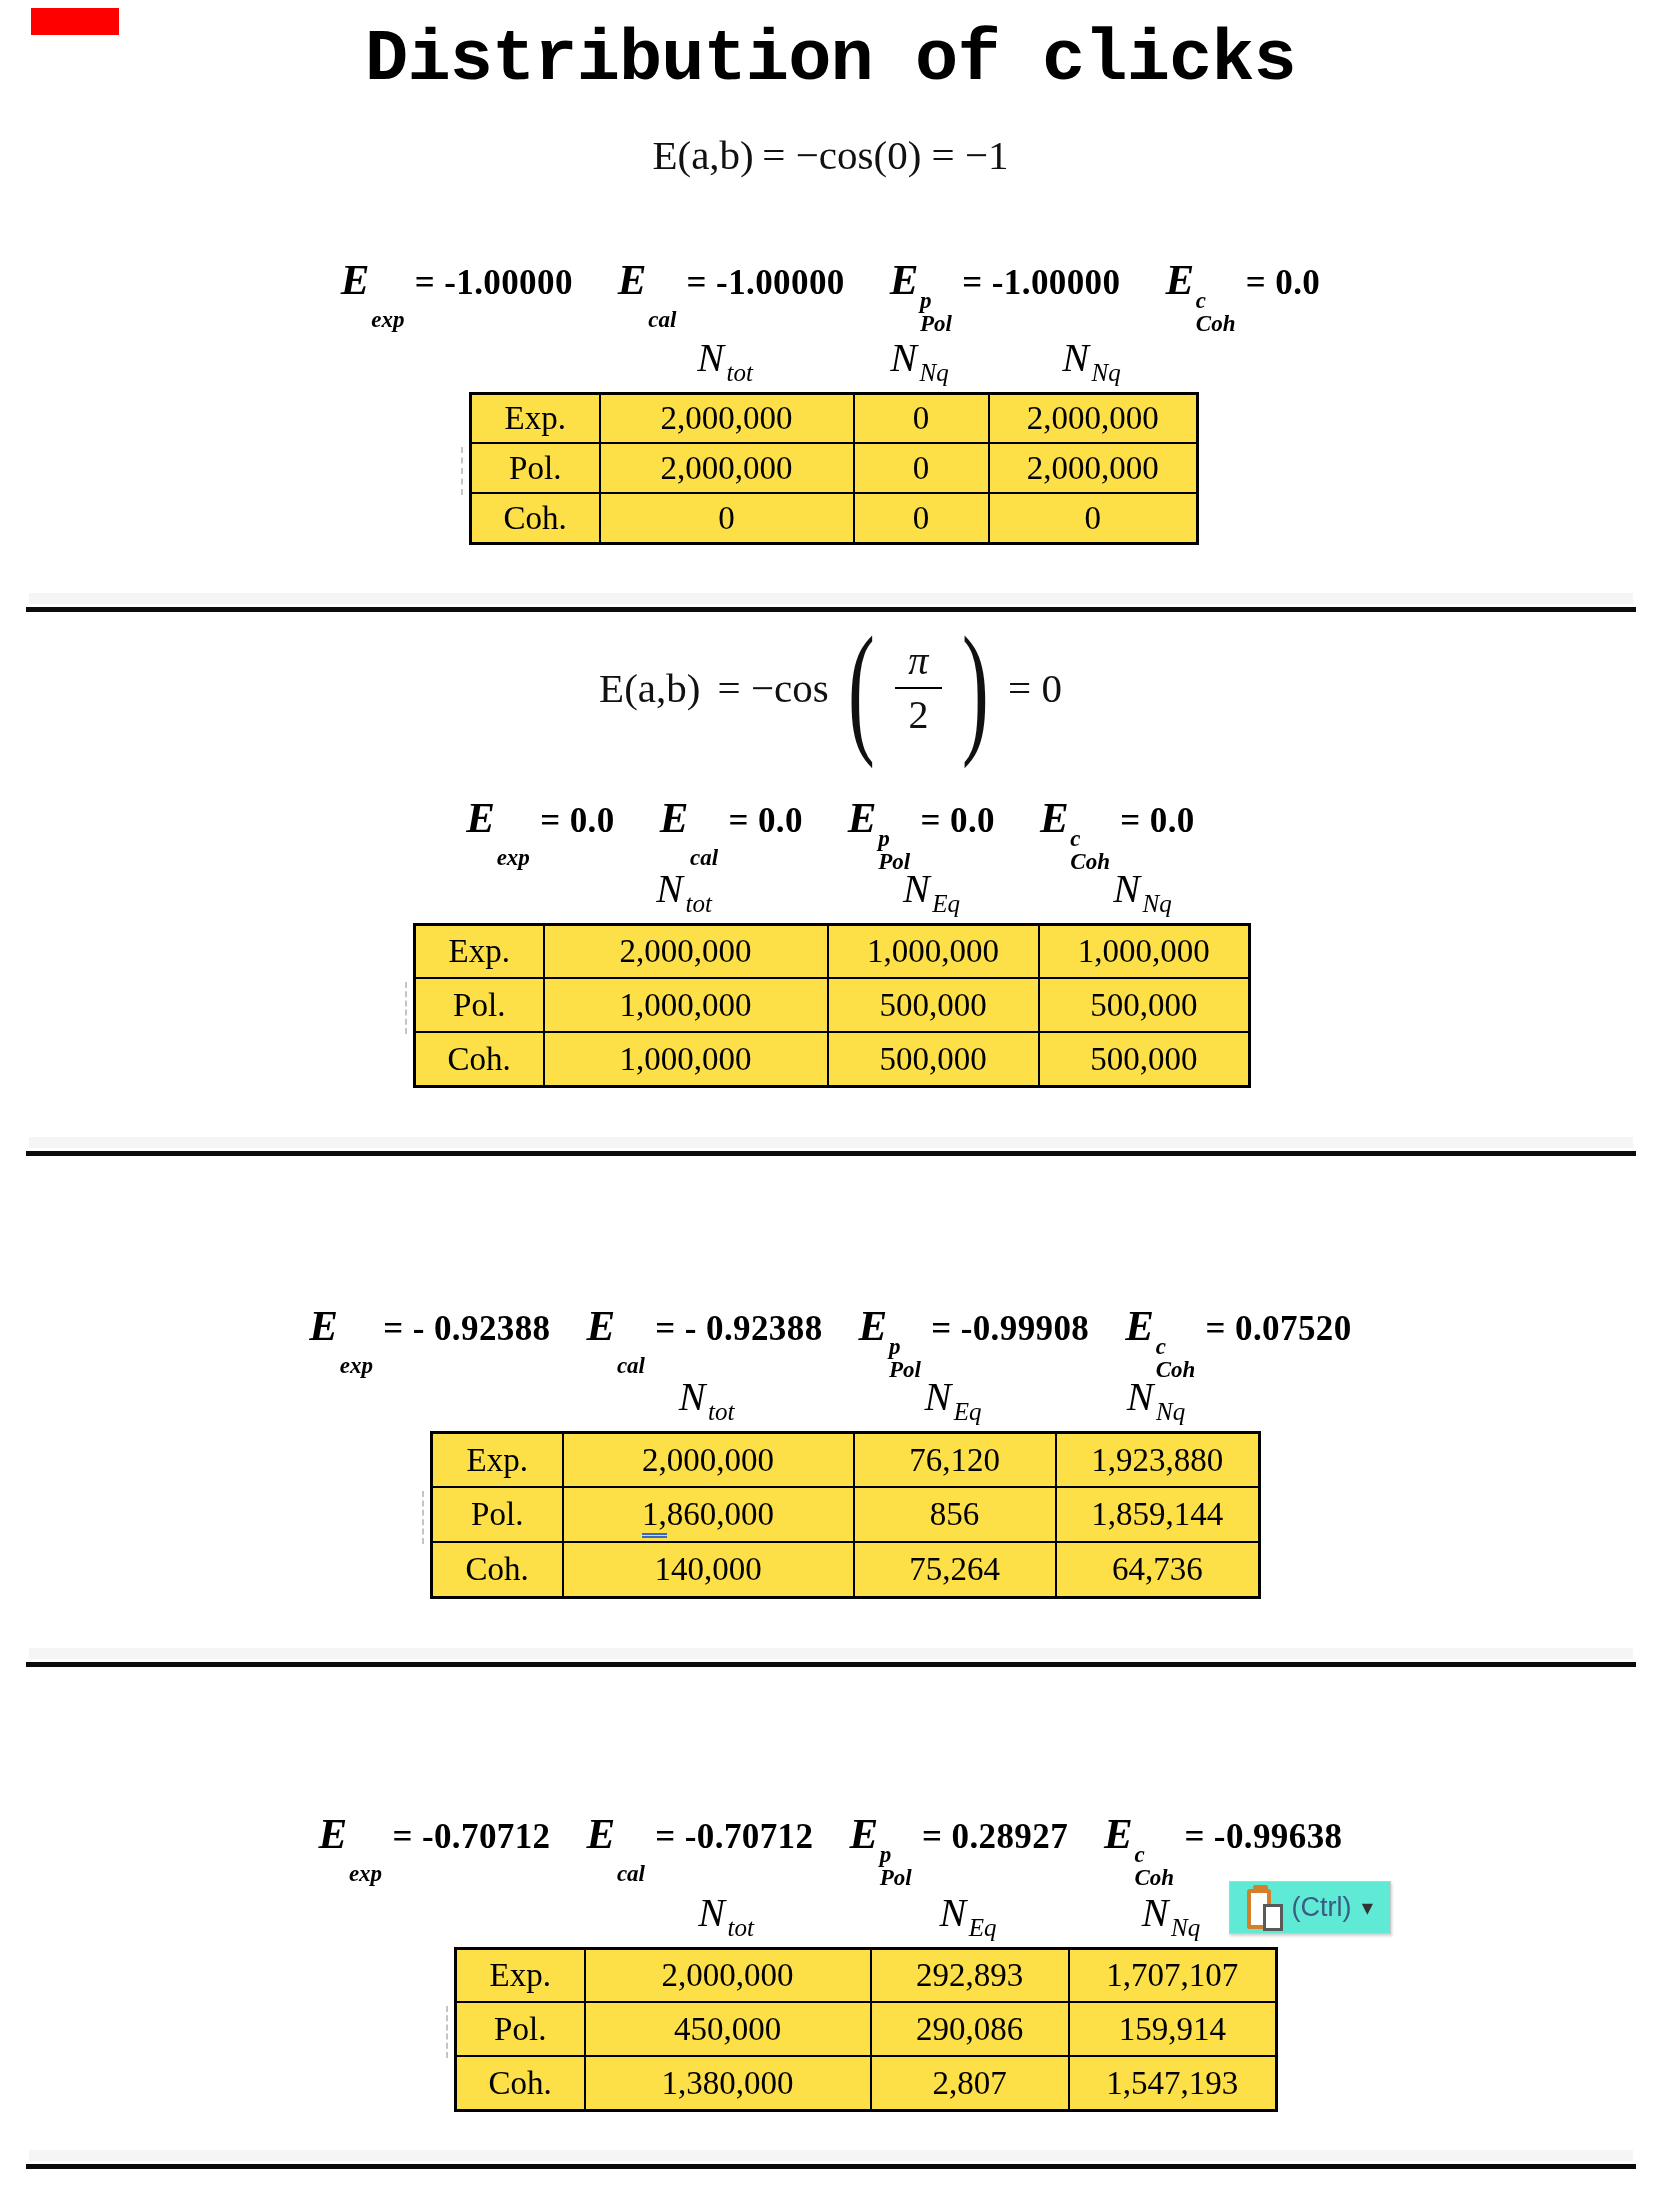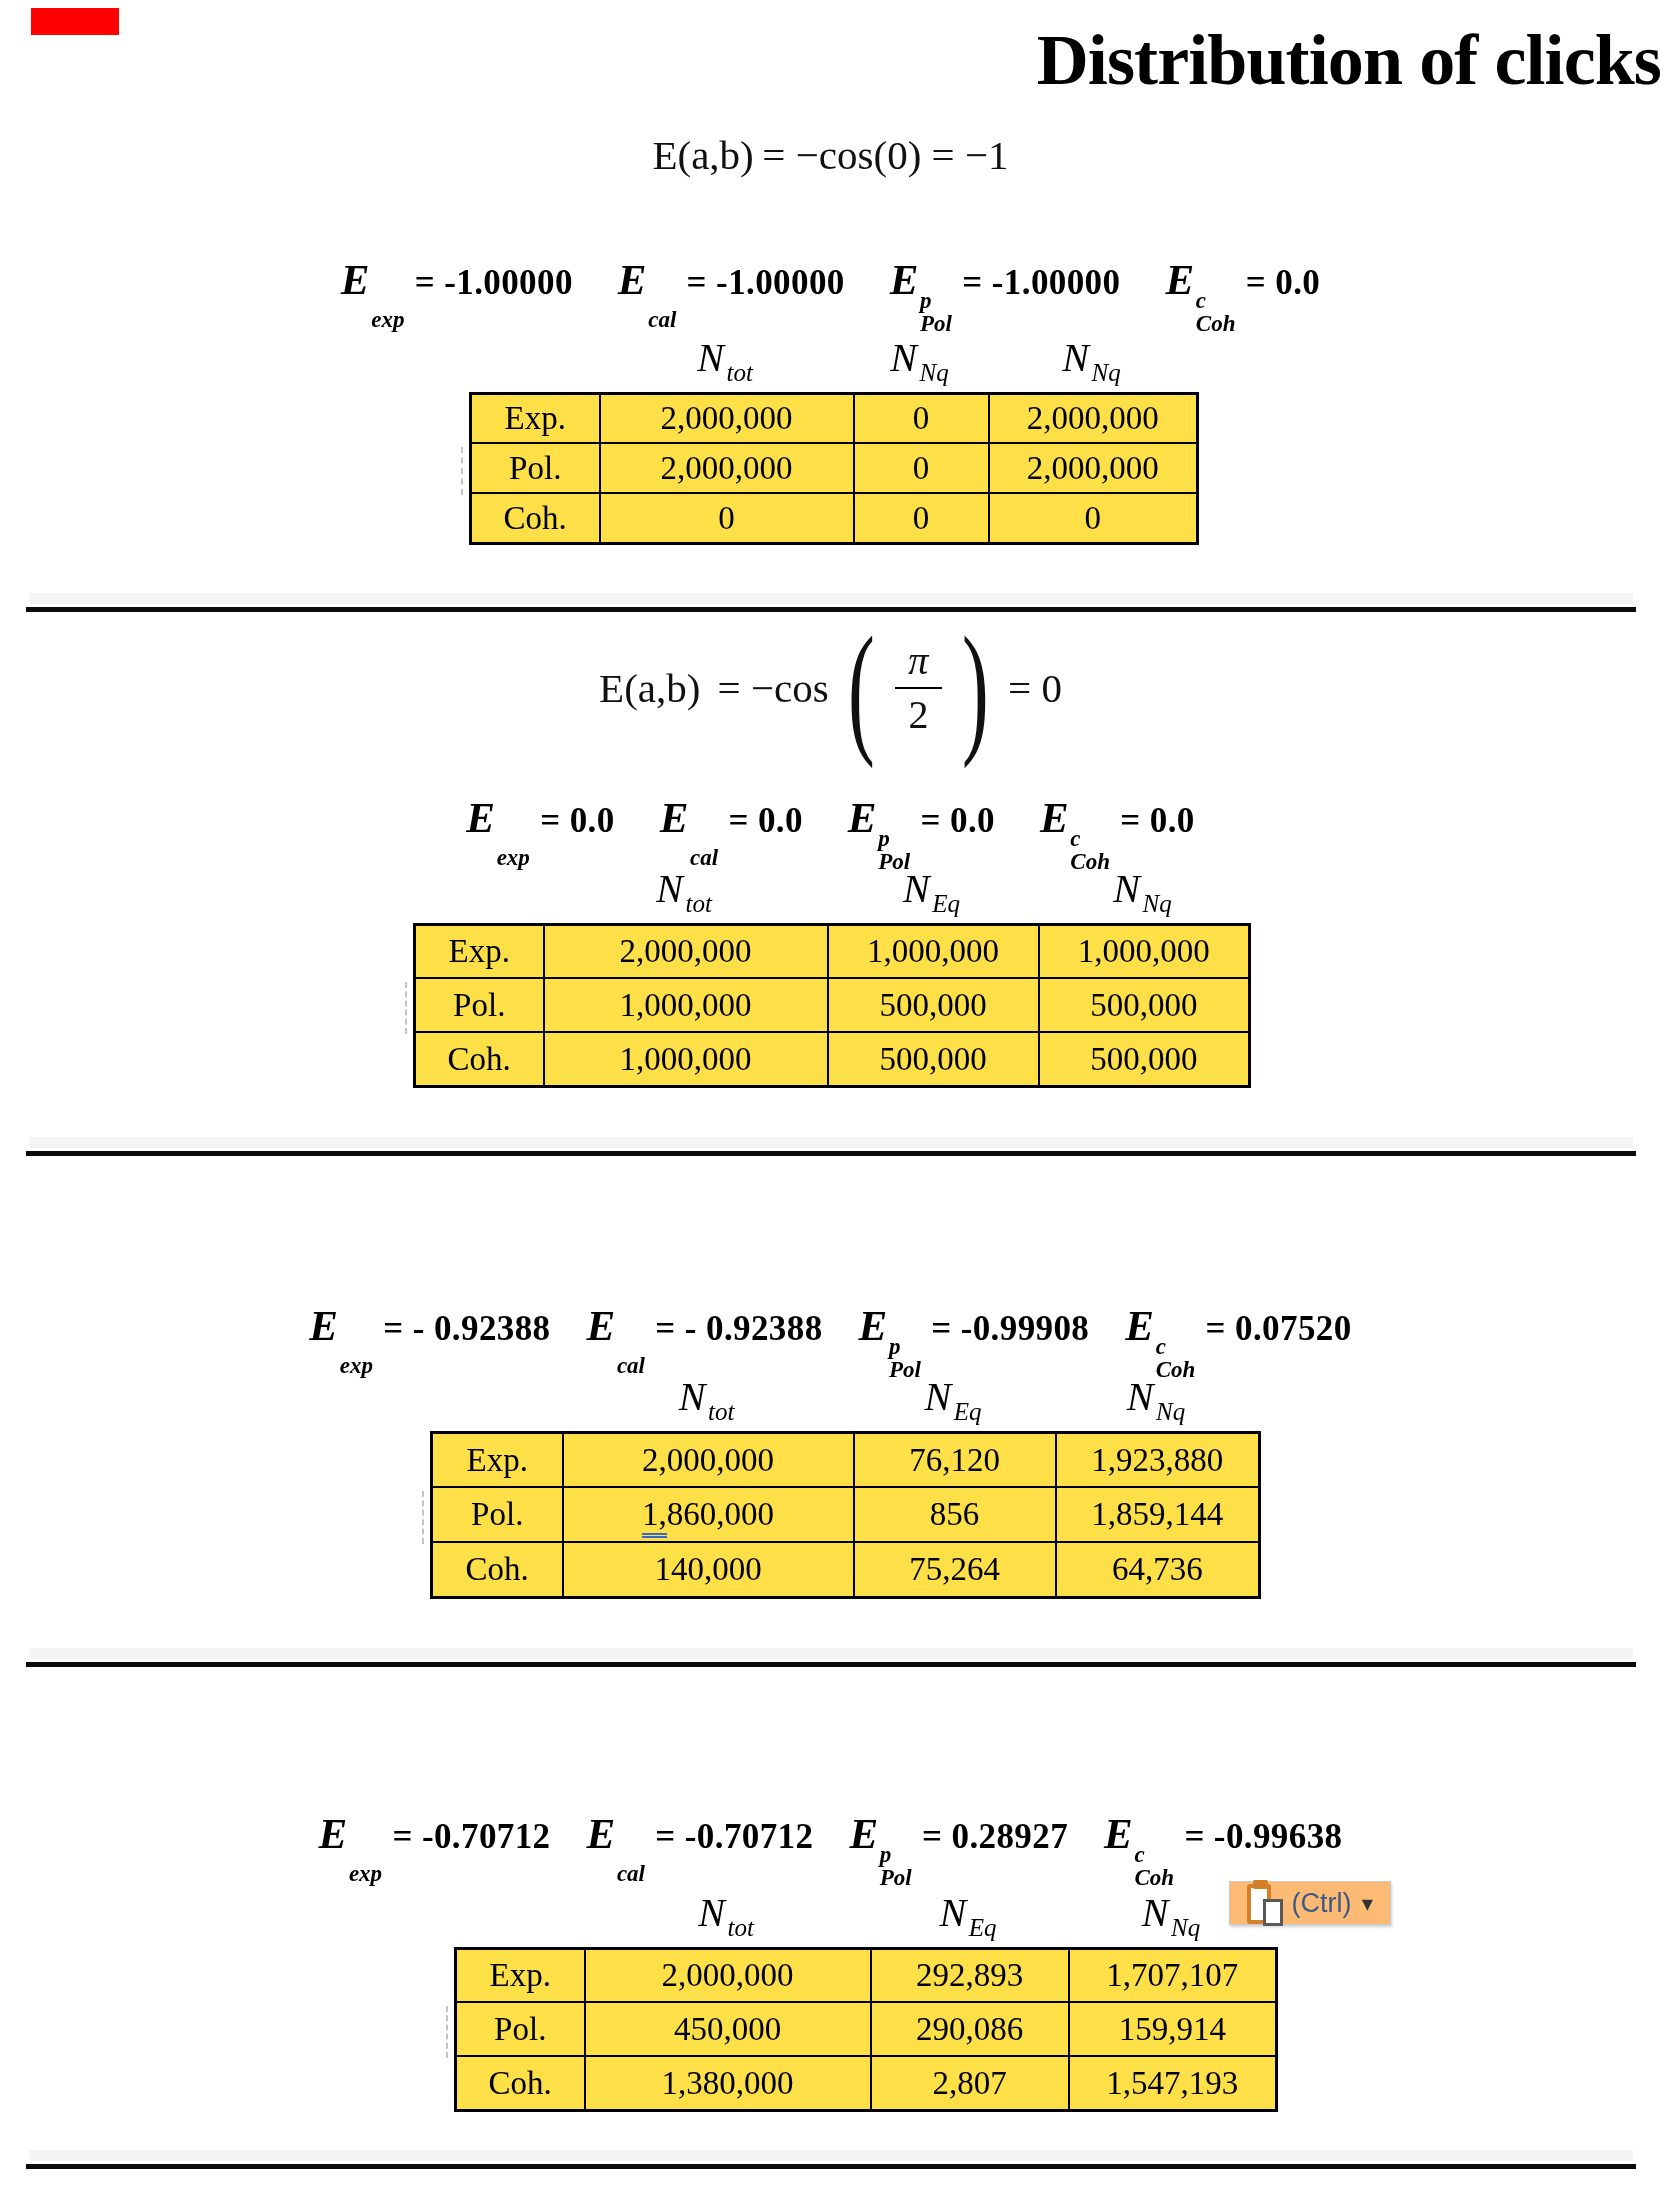--- a/index.html
+++ b/index.html
@@ -5,22 +5,22 @@
   * { box-sizing: border-box; }
   html,body { margin:0; padding:0; background:#ffffff; }
   .page {
     position:relative; width:1661px; height:2204px; background:#fff;
     font-family:"Liberation Serif", serif; color:#000; overflow:hidden;
   }
 
   .red-marker { position:absolute; left:31px; top:7.7px; width:88px; height:27px; background:#fe0000; }
 
   .doc-title {
-    position:absolute; top:19px; left:0; width:100%; text-align:right;
-    font-size:72px; font-weight:700; font-family:Liberation Serif, serif; letter-spacing:-0.9px;
+    position:absolute; top:19px; left:0; width:100%; text-align:center;
+    font-size:72px; font-weight:700; font-family:Liberation Mono, monospace; letter-spacing:-0.9px;
   }
 
   
   .equation {
     position:absolute; left:0; width:100%; text-align:center;
     font-size:41px; white-space:nowrap; color:#111;
   }
   .eq-var { margin-right:8.6px; }
   .eq-rest { font-style:normal; }
   .eq-flex { display:flex; align-items:center; justify-content:center; gap:8.6px; }
@@ -65,22 +65,22 @@
     width:0; border-left:2.6px dashed #c4c4c4;
   }
   .blue-u { border-bottom:5.2px double #3968c8; padding-bottom:0.9px; }
 
   
   .sep { position:absolute; left:26px; width:1610px; height:5.2px; background:#0c0c0c; }
   .sep::before { content:""; position:absolute; left:3.4px; right:3.4px; top:-13.8px; height:10.3px; background:#f5f5f5; }
 
   
   .paste-btn {
-    position:absolute; left:1229px; top:1881px; width:162px; height:44px;
-    background:#fdba74; border:1.7px solid #c9c9c9; box-shadow:0.9px 1.7px 2.6px rgba(0,0,0,0.18);
+    position:absolute; left:1229px; top:1881px; width:162px; height:53px;
+    background:#5eead4; border:1.7px solid #c9c9c9; box-shadow:0.9px 1.7px 2.6px rgba(0,0,0,0.18);
     display:flex; align-items:center; justify-content:center; gap:8.6px; cursor:pointer;
   }
   .pb-icon { position:relative; width:36px; height:46px; flex:0 0 auto; }
   .pb-board { position:absolute; left:0; top:4.3px; width:24px; height:40px; border:4.3px solid #d4802a; border-radius:2.6px; background:#fff; }
   .pb-clip { position:absolute; left:6px; top:0; width:14.6px; height:8.6px; background:#d4802a; border-radius:1.7px; }
   .pb-page { position:absolute; right:0; bottom:0; width:20px; height:27px; border:3.4px solid #595959; background:#fff; }
   .pb-label { font-family:"Liberation Sans", sans-serif; font-size:27px; color:#3b5a84; }
   .pb-arrow { font-size:14.6px; color:#333; font-family:"DejaVu Sans", sans-serif; margin-left:1.7px; }
 </style>
 </head>

